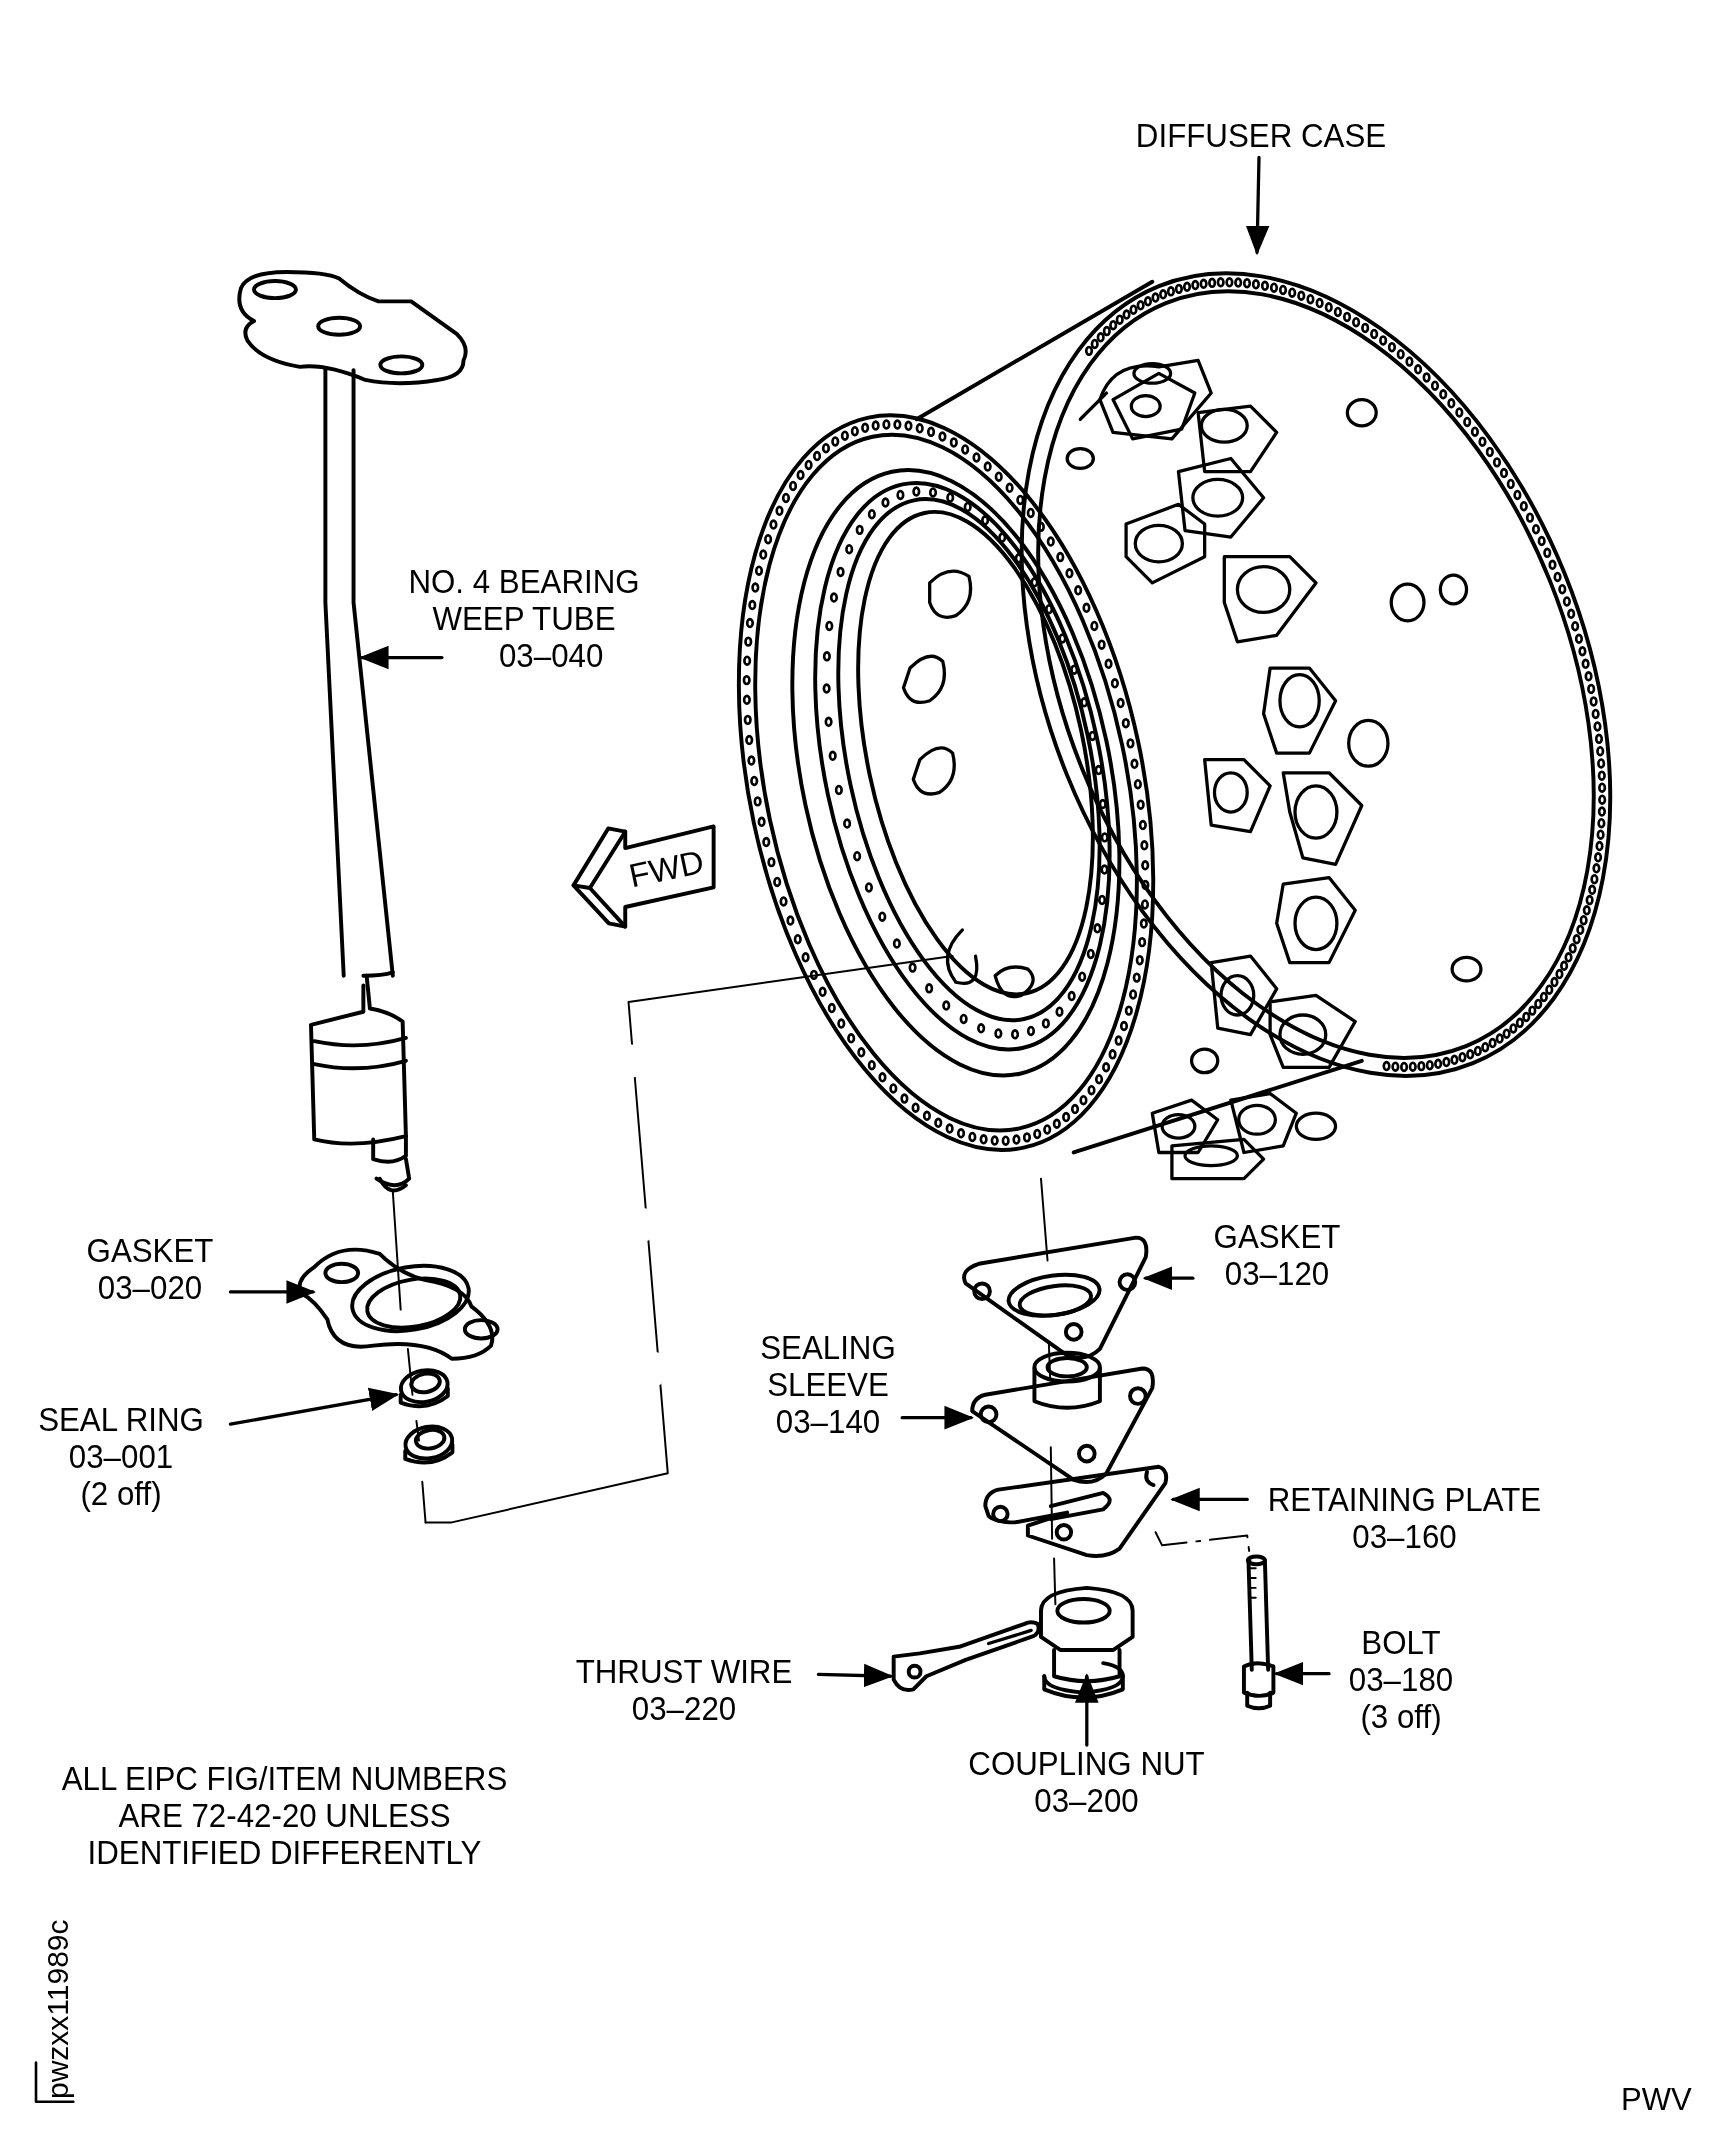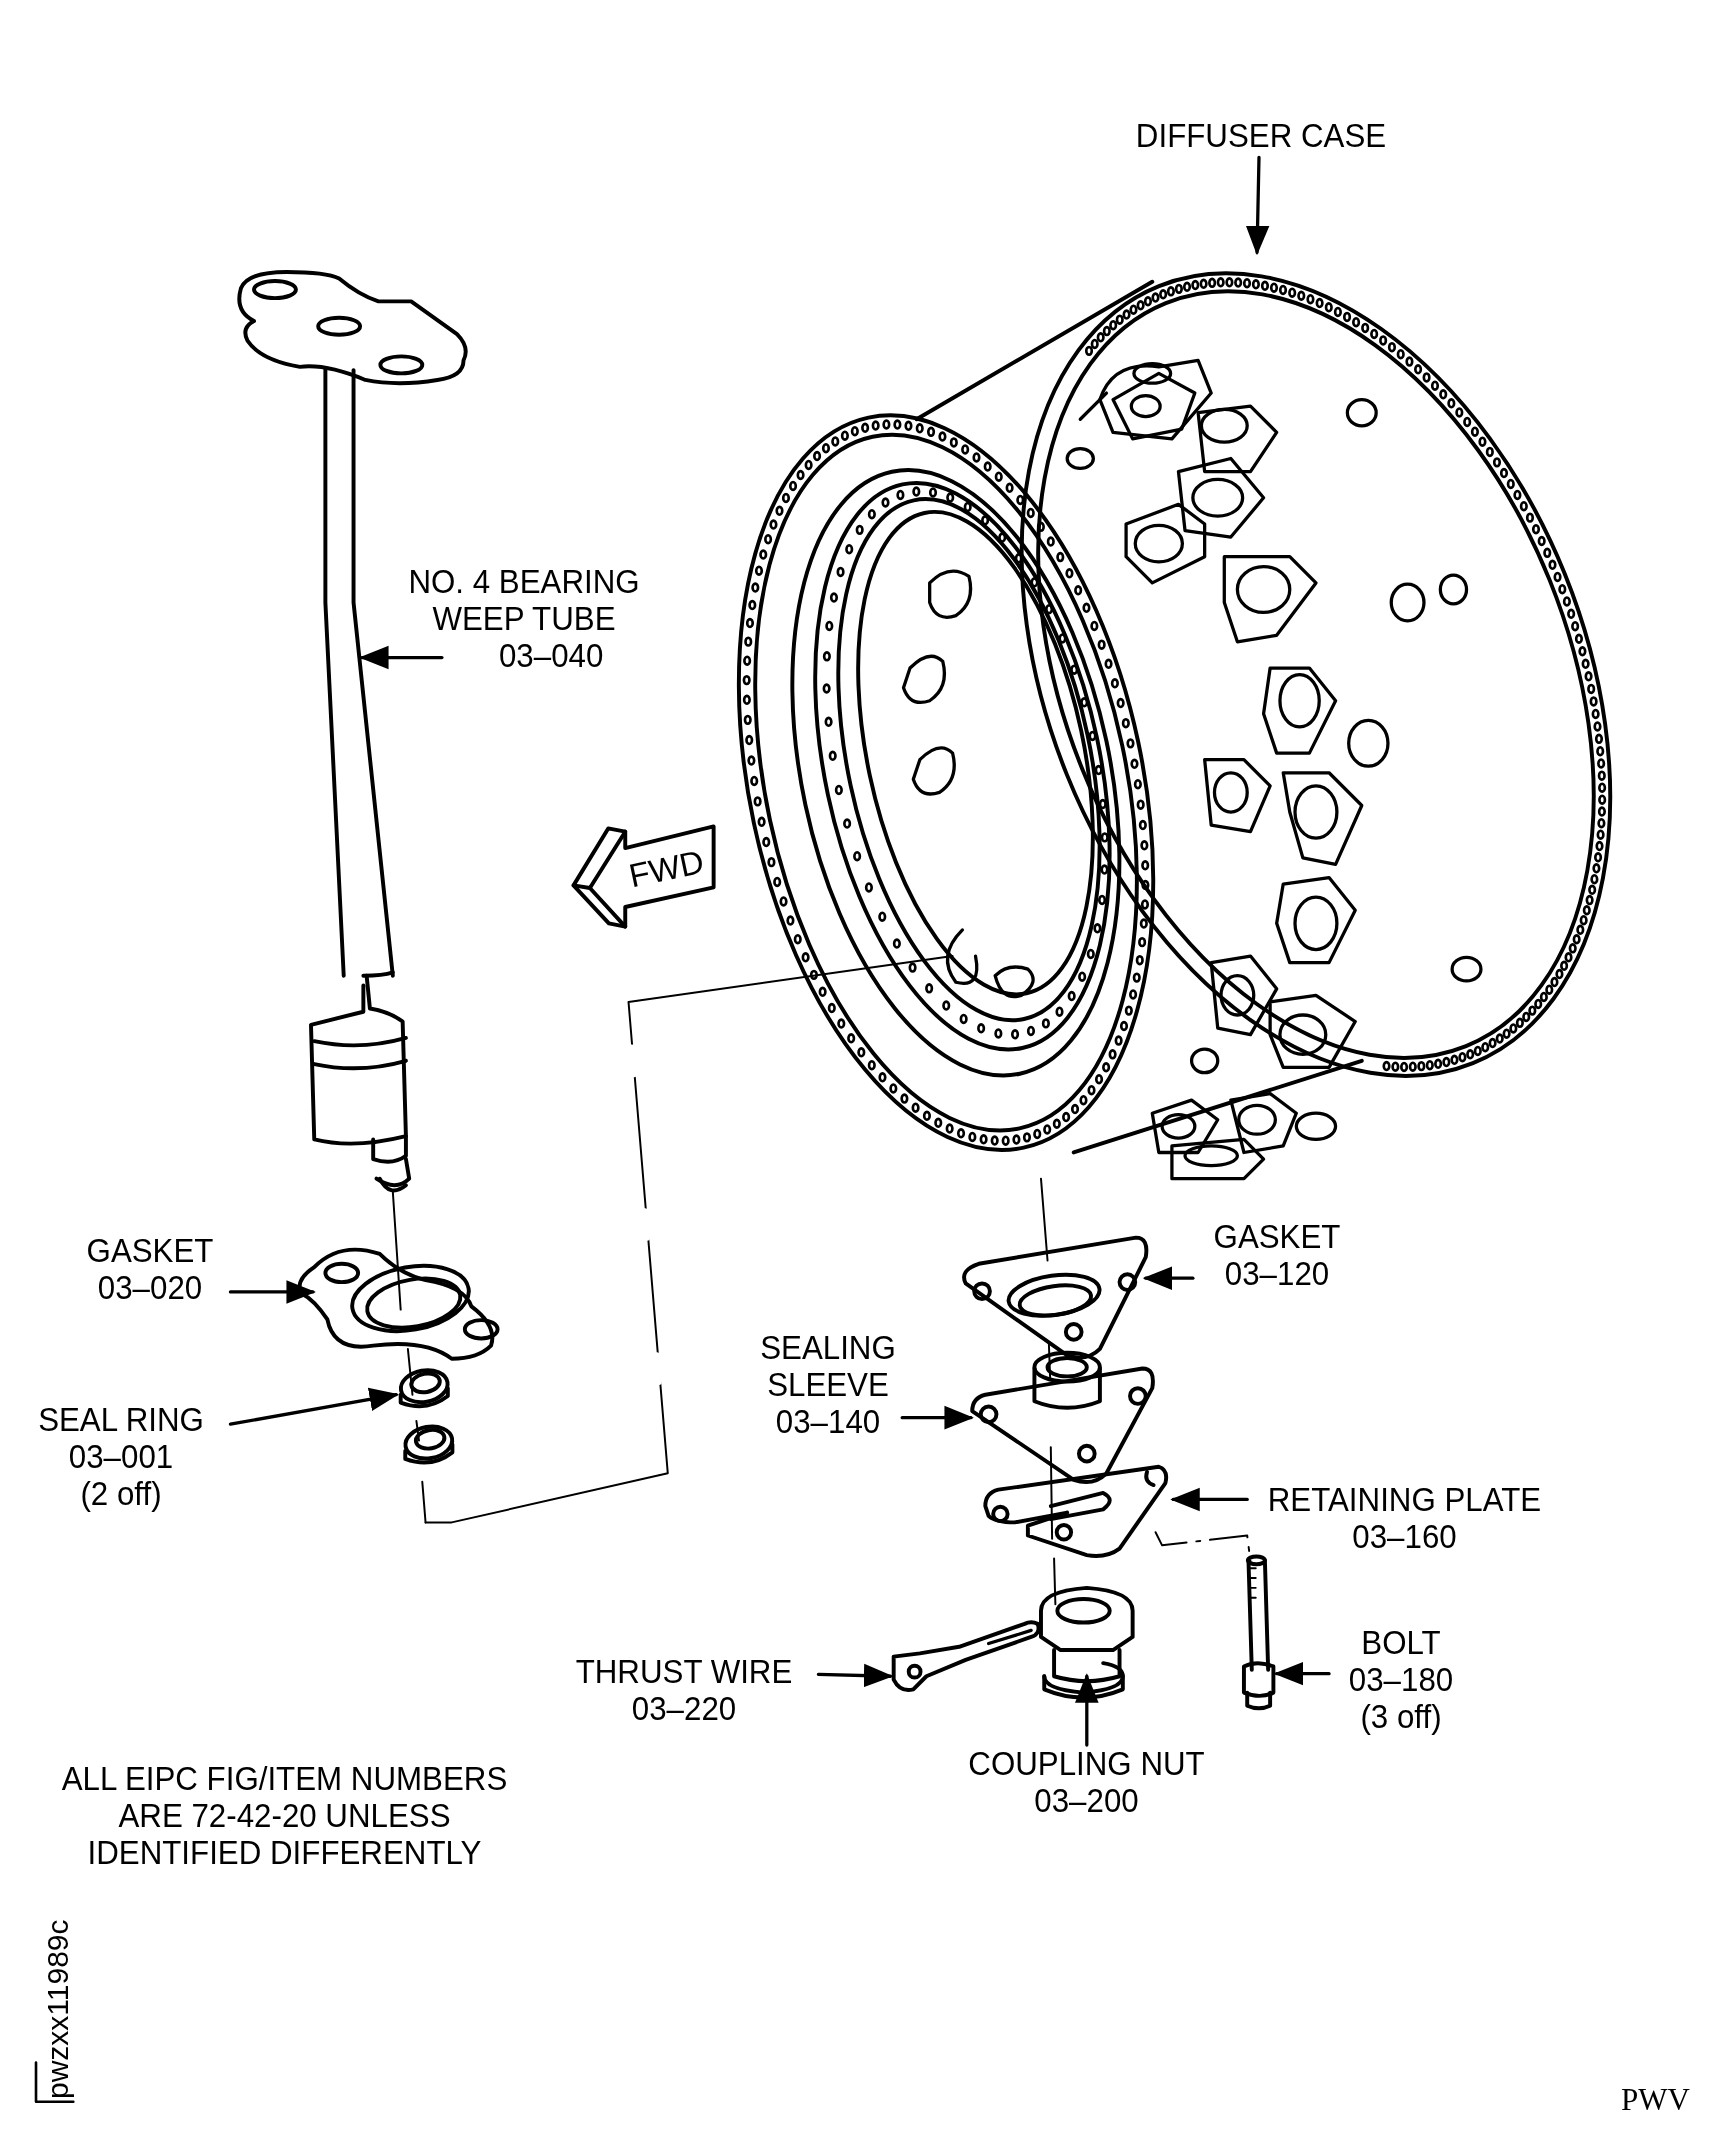--- a/index.html
+++ b/index.html
@@ -550,14 +550,14 @@
 
 <div class="fwdtxt" style="left:629px; top:850px;">FWD</div>
 
 <div class="lbl" style="left:13px; top:1760px; width:543px;">
   <span>ALL EIPC FIG/ITEM NUMBERS</span>
   <span>ARE 72-42-20 UNLESS</span>
   <span>IDENTIFIED DIFFERENTLY</span>
 </div>
 
 <div class="figid" style="left:41px; top:2099px;">pwzxx11989c</div>
-<div class="corner" style="left:1621px; top:2082px;font-family:Liberation Serif, serif;">PWV</div>
+<div class="corner" style="left:1621px; top:2082px;">PWV</div>
 
 
 </body></html>

